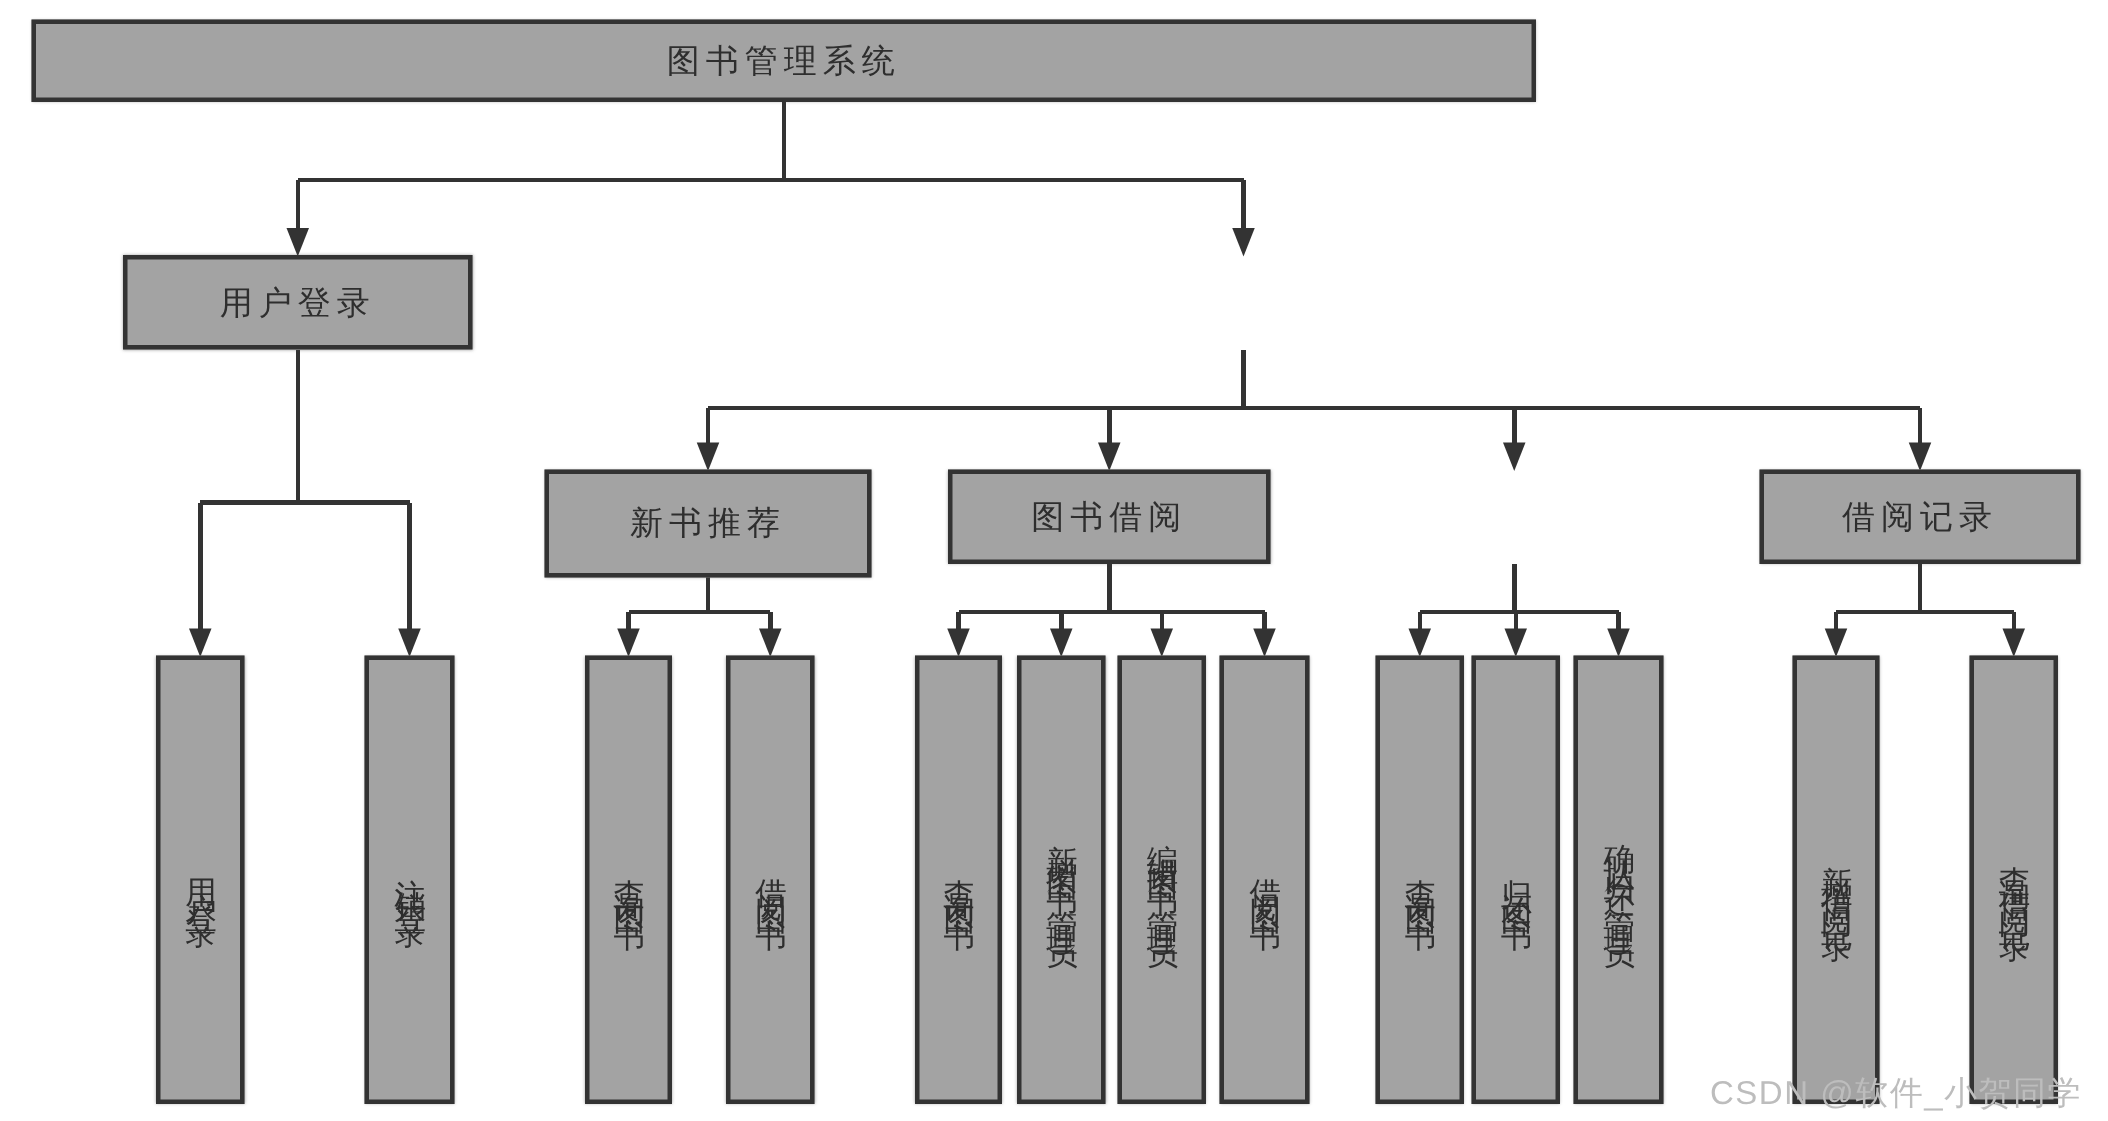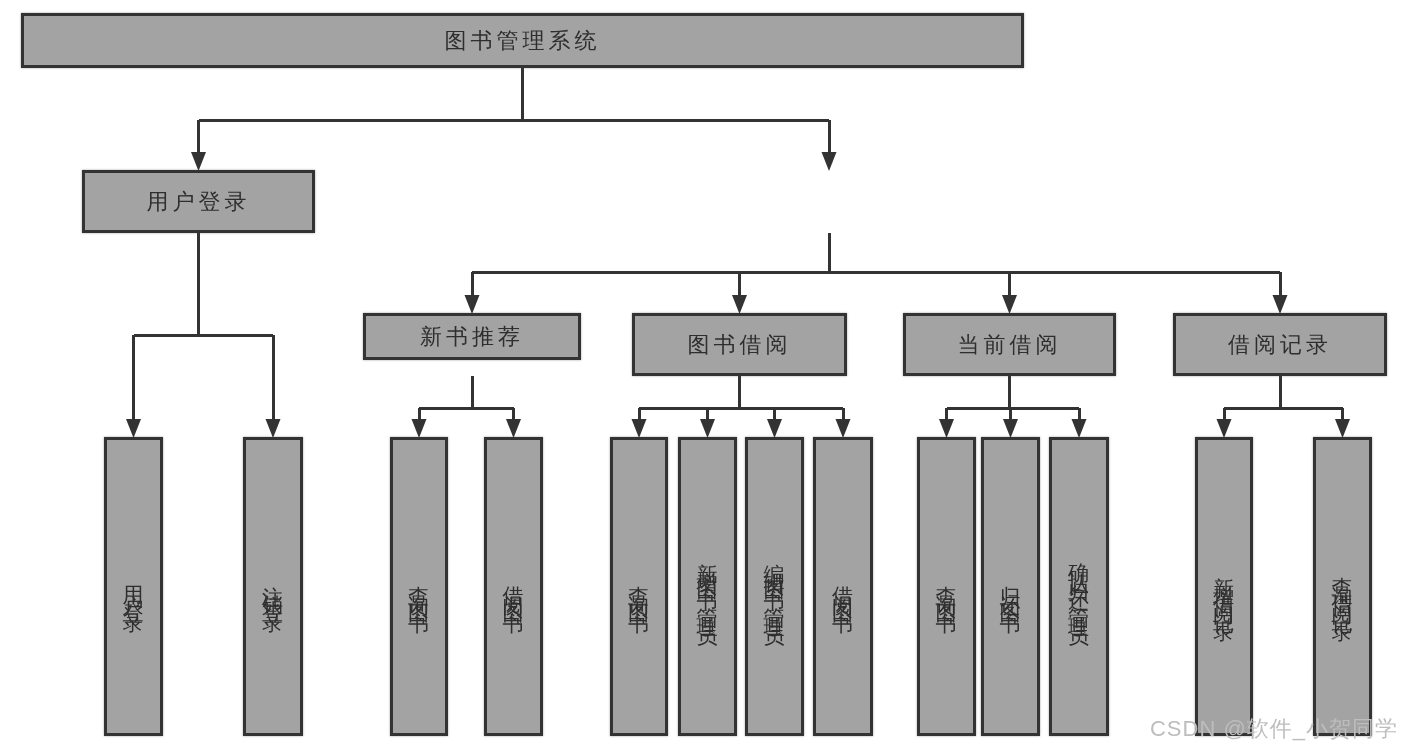--- a/index.html
+++ b/index.html
@@ -17,21 +17,21 @@
     position:absolute; background:#a3a3a3; border:3px solid var(--line);
     display:flex; align-items:center; justify-content:center;
     color:var(--ink); font-size:22px; letter-spacing:4px; white-space:nowrap;
     box-shadow:0 0 2px rgba(70,70,70,.5);
   }
   .vert {
     writing-mode:vertical-rl; text-orientation:mixed;
     font-size:21px; letter-spacing:9px; line-height:1;
   }
   .watermark {
-    position:absolute; right:7px; bottom:3px; z-index:5;
+    position:absolute; right:17px; bottom:3px; z-index:5;
     color:var(--wm); font-size:22px; letter-spacing:1px;
     font-family:"Liberation Sans", sans-serif;
   }
 </style>
 </head>
 <body>
 
 <div class="canvas">
 
   <svg class="wires" width="1405" height="747" viewBox="0 0 1405 747">
@@ -64,23 +64,22 @@
       <polygon points="1079,438 1071.5,419 1086.5,419"></polygon>
       <polygon points="1224,438 1216.5,419 1231.5,419"></polygon>
       <polygon points="1342.5,438 1335,419 1350,419"></polygon>
     </g>
   </svg>
 
   <div class="node" style="left:21px;top:13px;width:1003px;height:55px">图书管理系统</div>
 
   <div class="node" style="left:82px;top:170px;width:233px;height:63px">用户登录</div>
 
-  <div class="node" style="left:363px;top:313px;width:218px;height:47px">新书推荐</div>
+  <div class="node" style="left:363px;top:313px;width:218px;height:72px">新书推荐</div>
   <div class="node" style="left:632px;top:313px;width:215px;height:63px">图书借阅</div>
-  <div class="node" style="left:903px;top:313px;width:213px;height:63px">当前借阅</div>
   <div class="node" style="left:1173px;top:313px;width:214px;height:63px">借阅记录</div>
 
   <div class="node vert" style="left:104px;top:437px;width:59px;height:299px">用户登录</div>
   <div class="node vert" style="left:243px;top:437px;width:60px;height:299px">注销登录</div>
 
   <div class="node vert" style="left:390px;top:437px;width:58px;height:299px">查询图书</div>
   <div class="node vert" style="left:484px;top:437px;width:59px;height:299px">借阅图书</div>
 
   <div class="node vert" style="left:610px;top:437px;width:58px;height:299px">查询图书</div>
   <div class="node vert" style="left:678px;top:437px;width:59px;height:299px">新增图书（管理员）</div>

